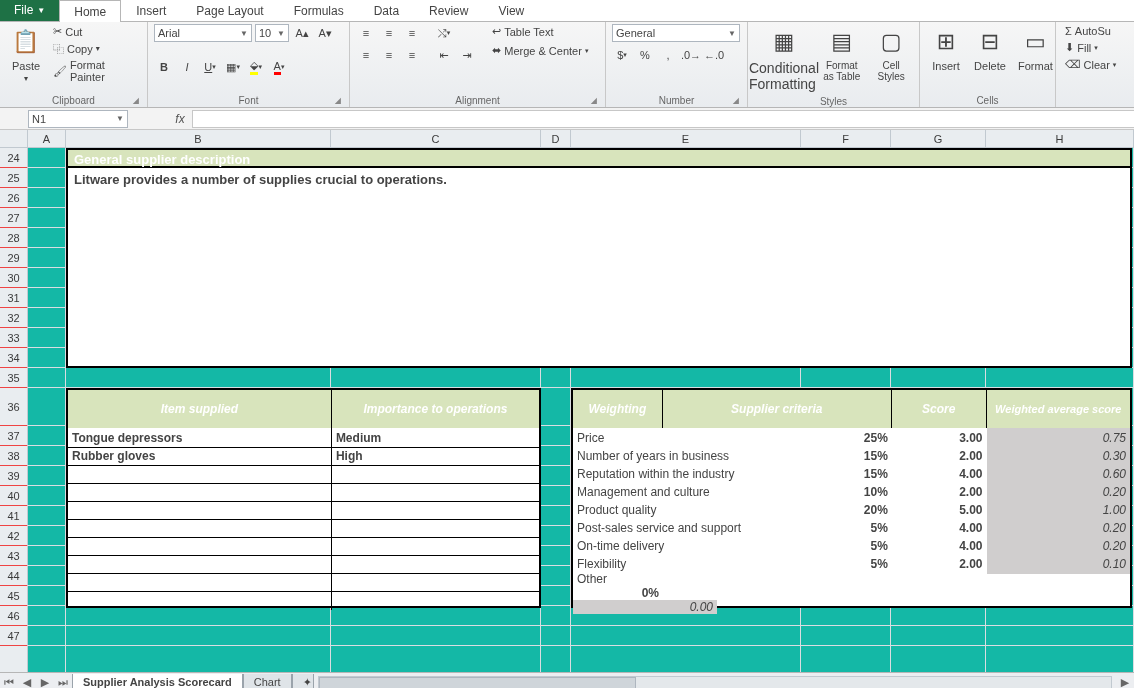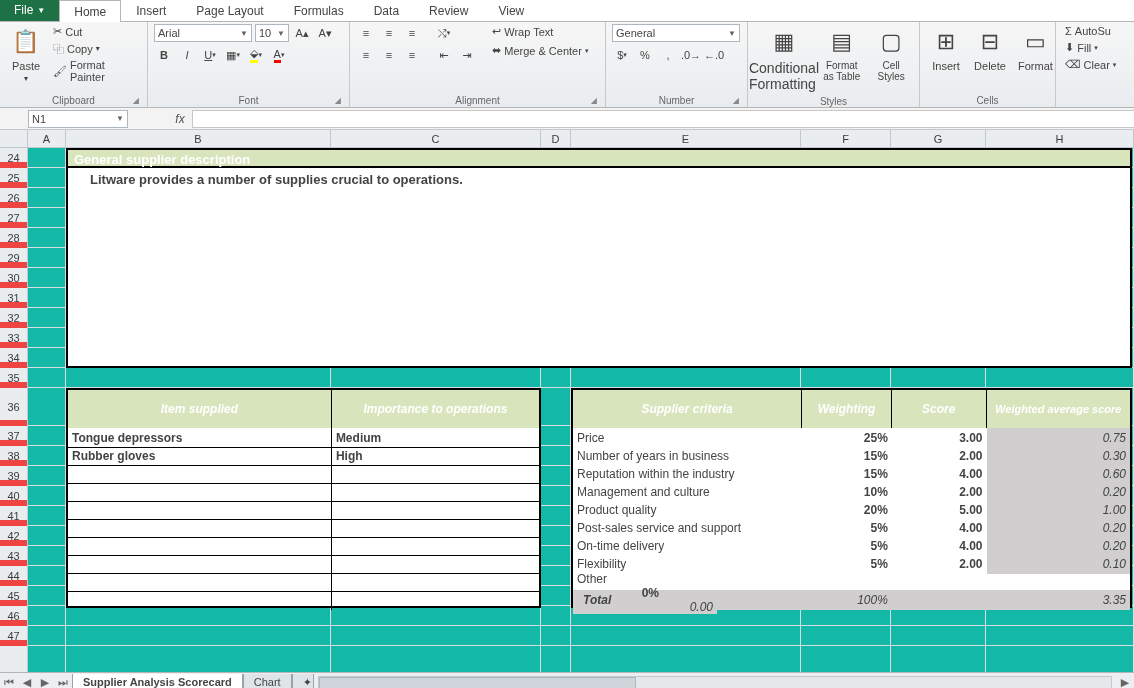--- a/index.html
+++ b/index.html
@@ -32,21 +32,21 @@
 .namebox { width: 100px; margin-left: 28px; }
 .fxbtn { width: 24px; text-align: center; font-style: italic; font-size: 12px; color: #555; }
 .fxinput { flex: 1; border: 1px solid #c7c7c7; border-right: none; background: #fff; height: 18px; }
 
 
 .grid-wrap { display: flex; height: 524px; }
 .rowhdrs { width: 28px; background: #e9edf0; border-right: 1px solid #c1c9d0; }
 .colhdrs { height: 18px; display: flex; background: #e9edf0; border-bottom: 1px solid #c1c9d0; }
 .corner { width: 28px; height: 18px; background: #e9edf0; border-right: 1px solid #c1c9d0; border-bottom: 1px solid #c1c9d0; }
 .ch { border-right: 1px solid #c1c9d0; text-align: center; font-size: 11px; color: #3b3b3b; line-height: 18px; }
-.rh { height: 20px; border-bottom: 6px solid #ef4444; text-align: center; font-size: 11px; color: #3b3b3b; line-height: 20px; }
+.rh { height: 20px; border-bottom: 1px solid #ef4444; text-align: center; font-size: 11px; color: #3b3b3b; line-height: 20px; }
 .sheet { position: relative; flex: 1; background: #14b8a6; }
 .gridlines-h { border-bottom: 1px solid #d9dde1; height: 20px; }
 .gridcol { border-right: 1px solid #d9dde1; height: 100%; }
 
 .colA { width: 38px; }
 .colB { width: 265px; }
 .colC { width: 210px; }
 .colD { width: 30px; }
 .colE { width: 230px; }
 .colF { width: 90px; }
@@ -128,21 +128,21 @@
         <div class="smallbtn">
             <span>🖌</span>
             <span>Format Painter</span>
           </div>
       </div>
     </div>
     <div class="group-label"><span>Clipboard</span><span class="dlaunch">◢</span></div>
   </div>
 
   <div class="group" style="width:202px">
-    <div class="group-body stack" style="gap:4px;width:100%">
+    <div class="group-body stack" style="gap:16px;width:100%">
       <div class="row">
         <div class="sel" style="width:98px">
             <span>Arial</span>
             <span class="dd">▼</span>
           </div>
         <div class="sel" style="width:34px">
             <span>10</span>
             <span class="dd">▼</span>
           </div>
         <div class="tinybtn">
@@ -214,21 +214,21 @@
               <span>⇤</span>
             </div>
           <div class="tinybtn">
               <span>⇥</span>
             </div>
         </div>
       </div>
       <div class="stack" style="gap:4px;margin-left:8px">
         <div class="smallbtn">
             <span>↩</span>
-            <span>Wrap Text</span>
+            <span>Table Text</span>
           </div>
         <div class="smallbtn">
             <span>⬌</span>
             <span>Merge &amp; Center</span>
             <span style="font-size:7px">▾</span>
           </div>
       </div>
     </div>
     <div class="group-label"><span>Alignment</span><span class="dlaunch">◢</span></div>
   </div>
@@ -406,21 +406,21 @@
         <div class="gridcol colF"></div>
         <div class="gridcol colG"></div>
         <div class="gridcol colH"></div>
     </div>
 
     <div class="overlay hdrband" style="left:38px;top:0;width:1066px;height:20px">
       <span>General supplier description</span>
     </div>
 
     <div class="overlay blackbox" style="left:38px;top:20px;width:1066px;height:200px;border-top:none;background:#fff">
-      <div class="cell bold" style="height:auto;padding:4px 22px;font-size:13px">Litware provides a number of supplies crucial to operations.</div>
+      <div class="cell bold" style="height:auto;padding:4px 6px;font-size:13px">Litware provides a number of supplies crucial to operations.</div>
     </div>
 
     <div class="overlay blackbox" style="left:38px;top:240px;width:475px;height:220px;background:#fff">
       <div style="display:flex;height:38px">
         <div class="hdrcell thin-r" style="width:265px">Item supplied</div>
         <div class="hdrcell" style="width:208px">Importance to operations</div>
       </div>
       <div id="items-rows">
           <div style="display: flex; height: 18px;">
             <div class="cell bold thin-r thin-b" style="width:265px">Tongue depressors</div>
@@ -460,22 +460,22 @@
           </div>
           <div style="display: flex; height: 18px;">
             <div class="cell bold thin-r " style="width:265px"></div>
             <div class="cell bold " style="width:208px"></div>
           </div>
         </div>
     </div>
 
     <div class="overlay blackbox" style="left:543px;top:240px;width:561px;height:220px;background:#fff">
       <div style="display:flex;height:38px">
+        <div class="hdrcell thin-r" style="width:90px">Weighting</div>
         <div class="hdrcell thin-r" style="width:230px">Supplier criteria</div>
-        <div class="hdrcell thin-r" style="width:90px">Weighting</div>
         <div class="hdrcell thin-r" style="width:95px">Score</div>
         <div class="hdrcell" style="width:144px;font-size:11px;line-height:12px">Weighted average score</div>
       </div>
       <div id="criteria-rows">
           <div style="display: flex; height: 18px;">
             <div class="cell" style="width:230px">Price</div>
             <div class="cell bold right" style="width:90px">25%</div>
             <div class="cell bold right" style="width:95px">3.00</div>
             <div class="cell ital right grayfill" style="width:144px">0.75</div>
           </div>
@@ -522,26 +522,20 @@
             <div class="cell ital right grayfill" style="width:144px">0.10</div>
           </div>
           <div style="display: flex; height: 18px; flex-direction: column;">
             <div class="cell" style="width:230px">Other</div>
             <div class="cell bold right" style="width:90px">0%</div>
             <div class="cell bold right" style="width:95px"></div>
             <div class="cell ital right grayfill" style="width:144px">0.00</div>
           </div>
         </div>
 
-      <div style="display:flex;height:20px" class="grayfill">
-        <div class="cell bold ital" style="width:230px;padding-left:10px">Total</div>
-        <div class="cell ital right" style="width:90px">100%</div>
-        <div class="cell ital right" style="width:95px"></div>
-        <div class="cell ital right" style="width:144px">3.35</div>
-      </div>
     </div>
   </div>
 </div>
 
 <div class="btm">
   <div class="navbtn">⏮</div>
   <div class="navbtn">◀</div>
   <div class="navbtn">▶</div>
   <div class="navbtn">⏭</div>
   <div class="sheet-tab active"><span>Supplier Analysis Scorecard</span></div>

